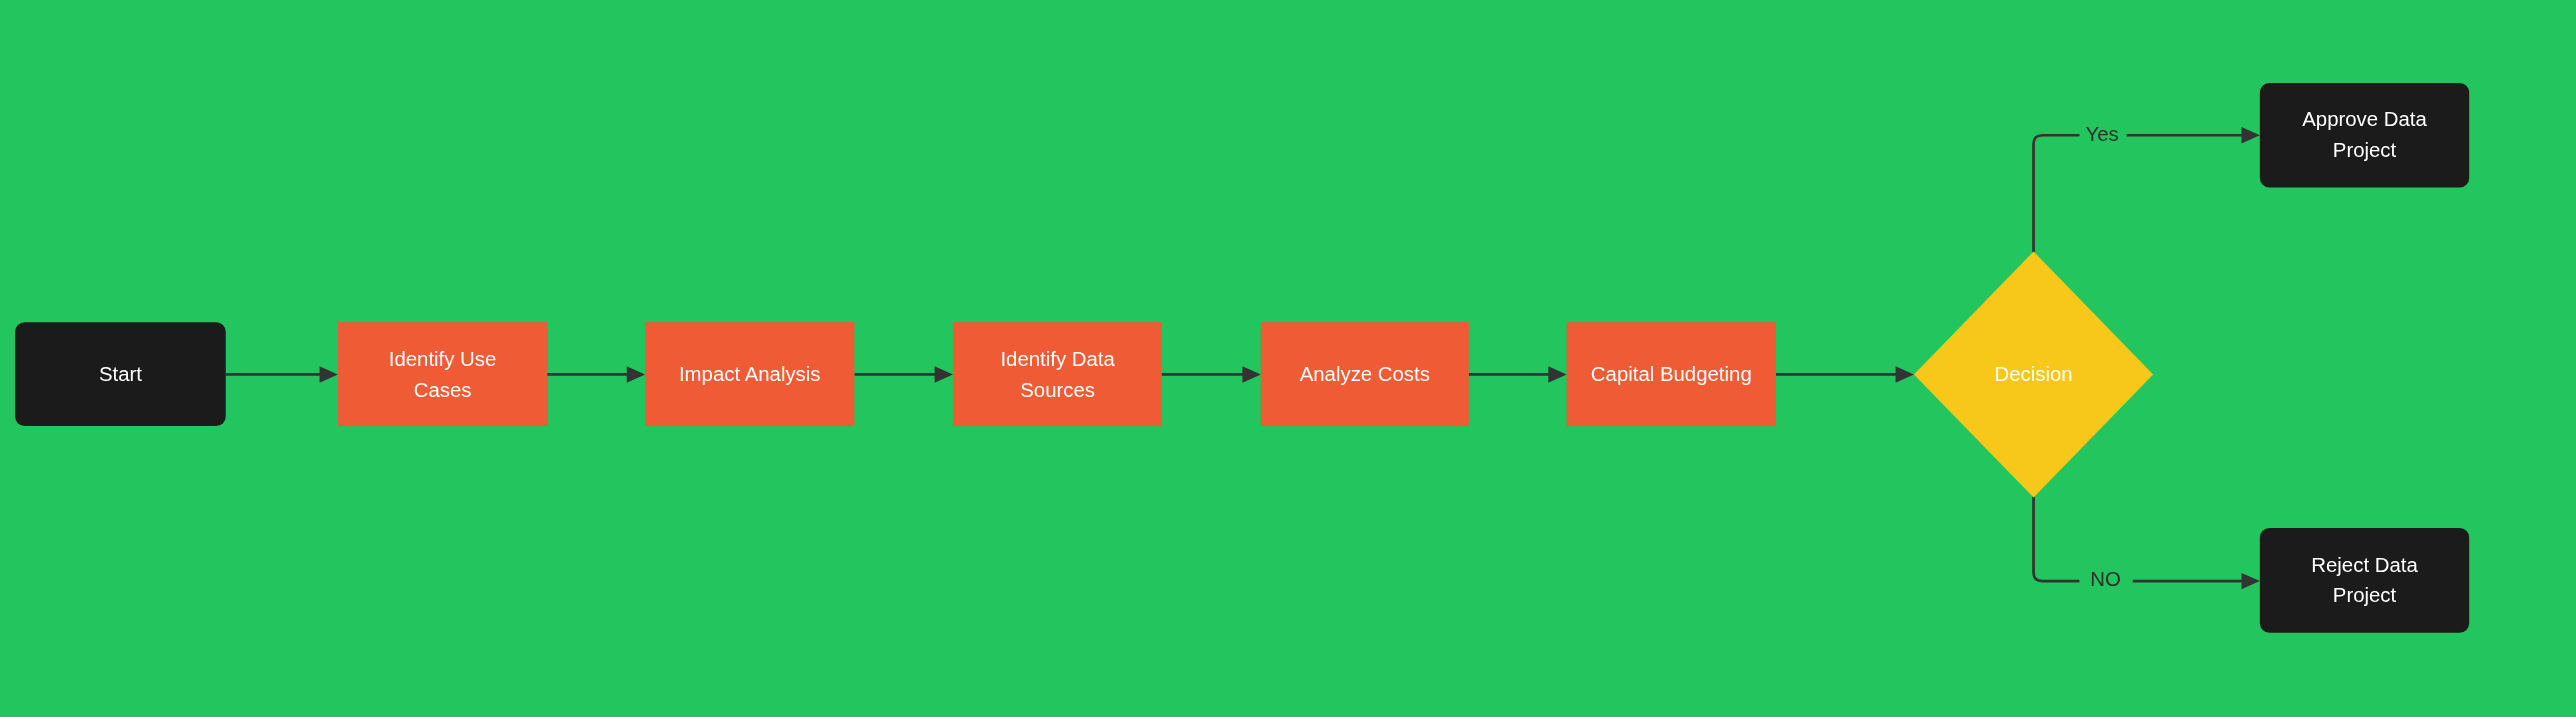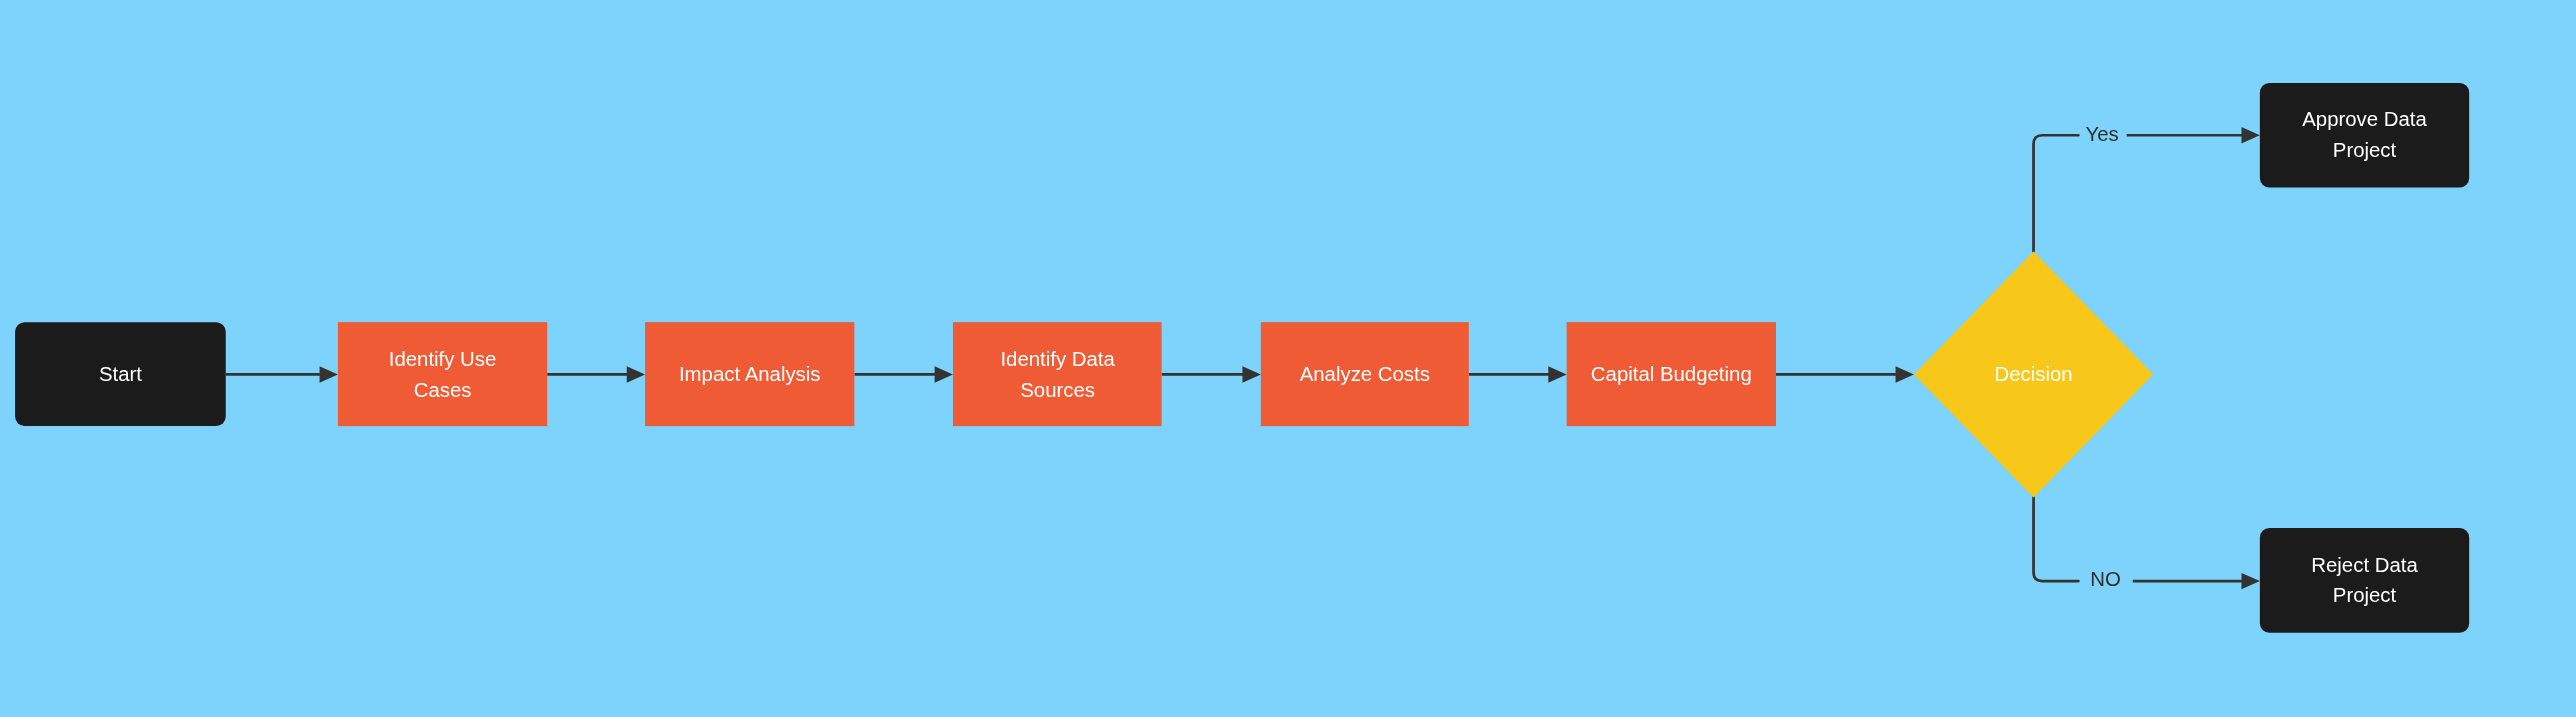--- a/index.html
+++ b/index.html
@@ -10,21 +10,21 @@
   body {
     width: 2576px;
     height: 717px;
     overflow: hidden;
     font-family: "Liberation Sans", sans-serif;
   }
   #canvas {
     position: relative;
     width: 2576px;
     height: 717px;
-    background: #7dd3fc;
+    background: #22c55e;
   }
   svg.flow {
     position: absolute;
     top: 0;
     left: 0;
     width: 2576px;
     height: 717px;
   }
   .node-text {
     font-family: "Liberation Sans", sans-serif;

